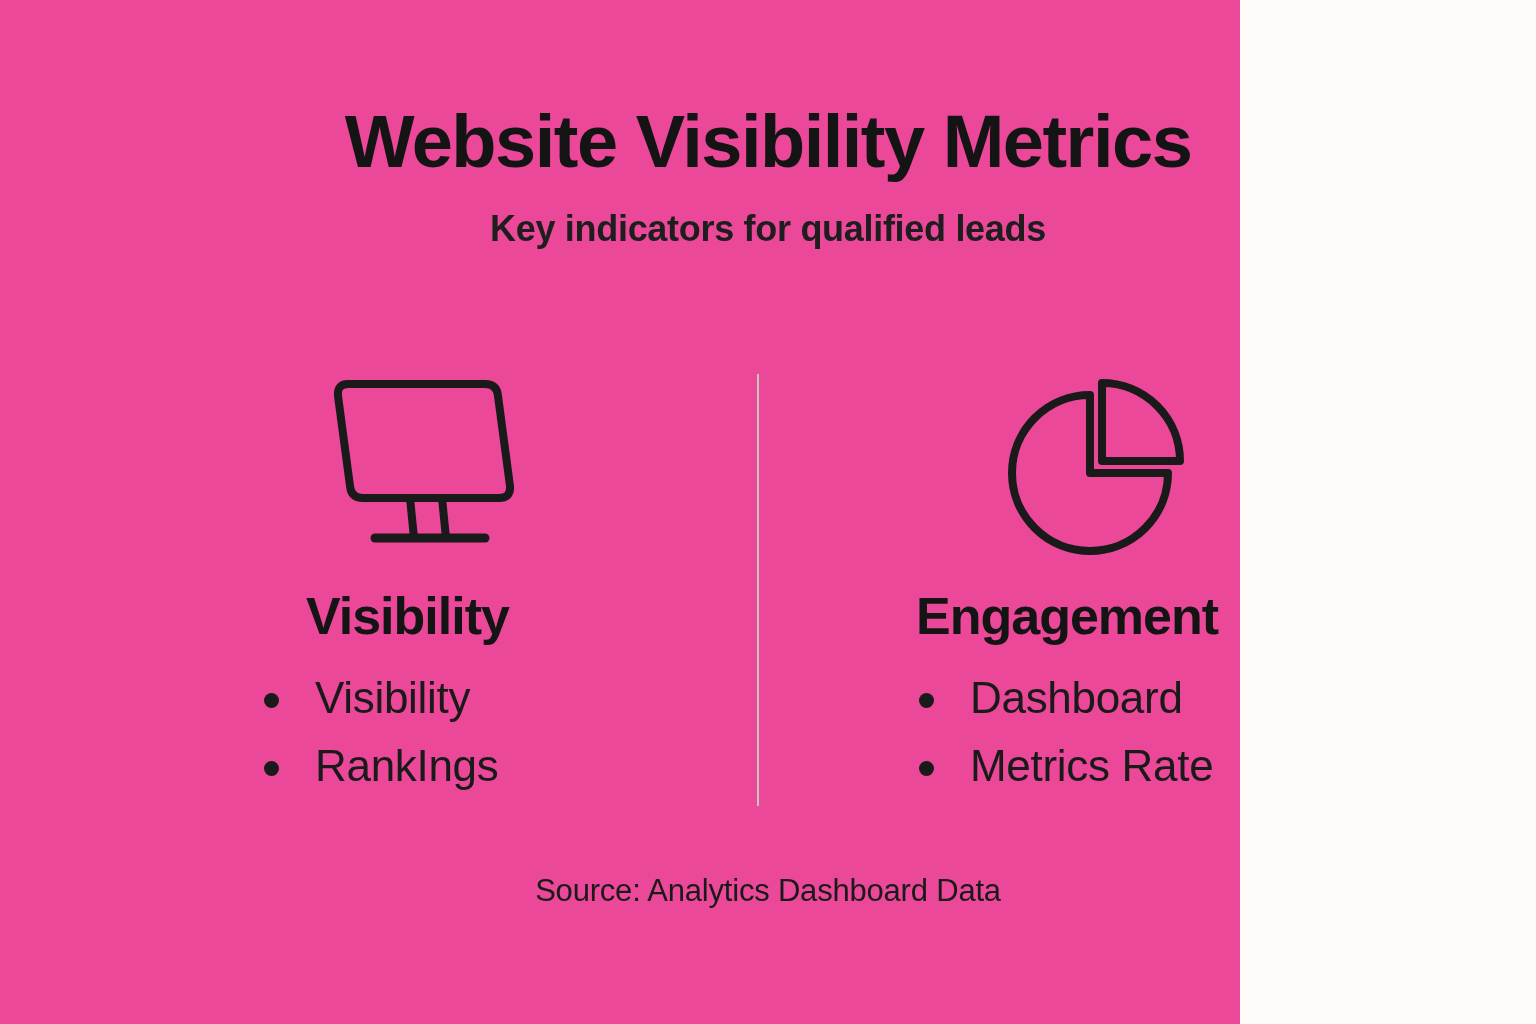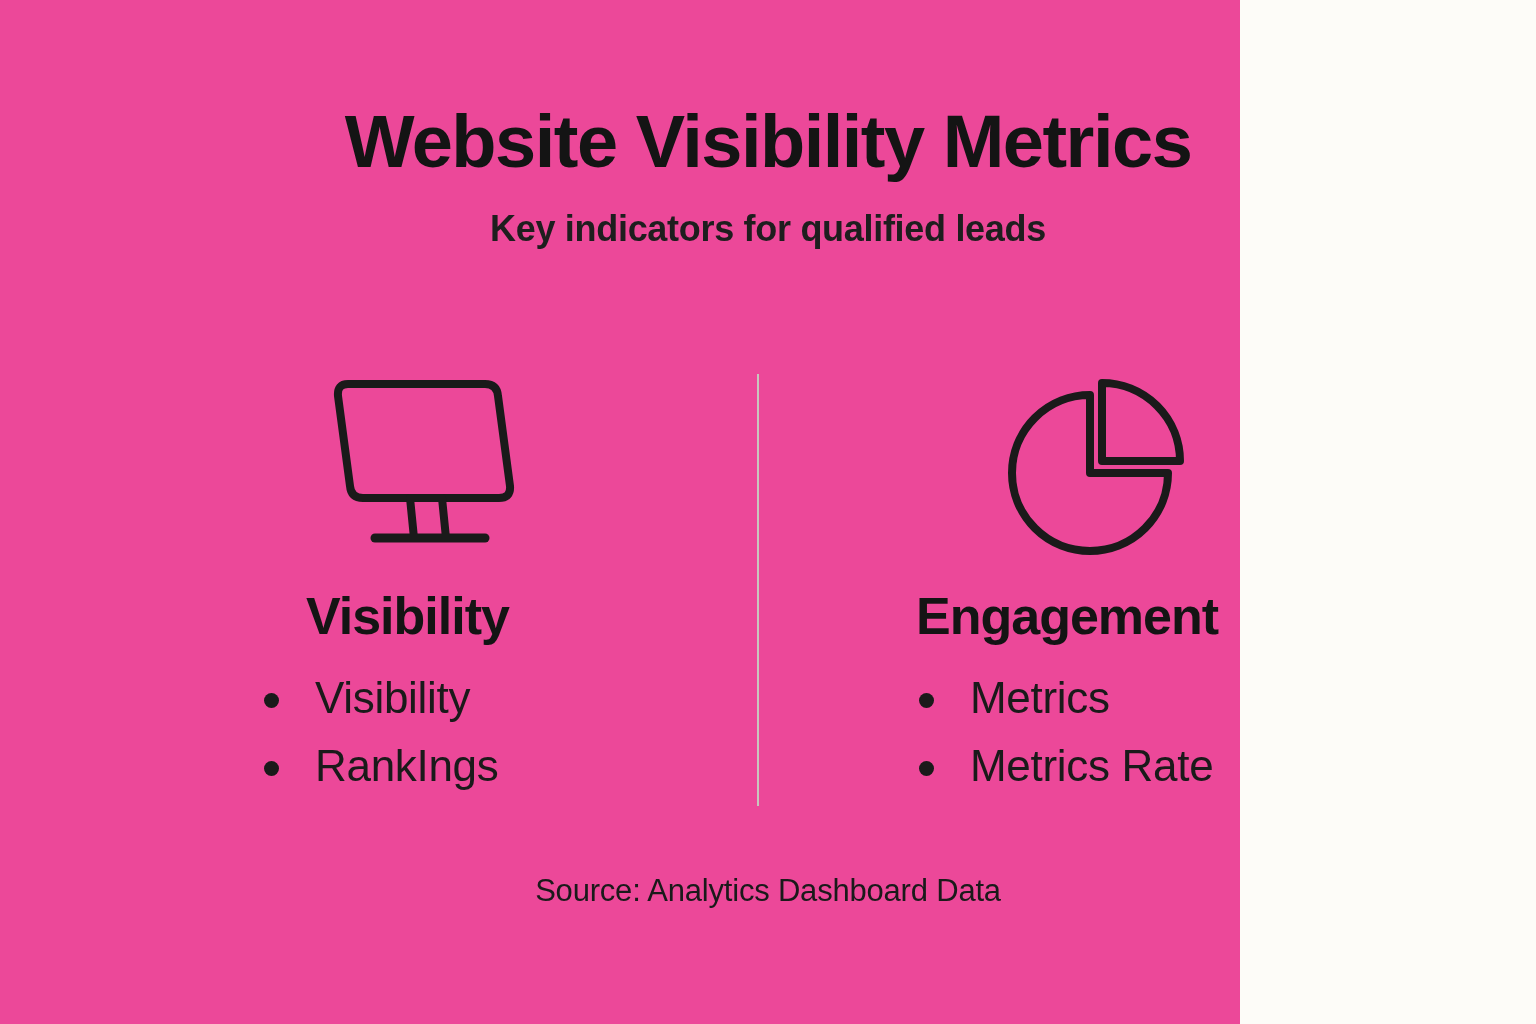--- a/index.html
+++ b/index.html
@@ -196,21 +196,21 @@
 
           <path d="M117 15 L117 93 L195 93 A78 78 0 0 0 117 15 Z" stroke="#1A1A1A" stroke-width="8" stroke-linejoin="round" stroke-linecap="round" fill="none"></path>
         </svg>
       </div>
 
       <h2 class="col-heading col-heading-right">Engagement</h2>
 
       <ul class="bullet-list bullet-list-right">
         <li class="bullet-item">
           <span class="bullet-dot"></span>
-          <span>Metrics</span>
+          <span>Dashboard</span>
         </li>
         <li class="bullet-item">
           <span class="bullet-dot"></span>
           <span>Metrics Rate</span>
         </li>
       </ul>
 
     </div>
 
   </div>

